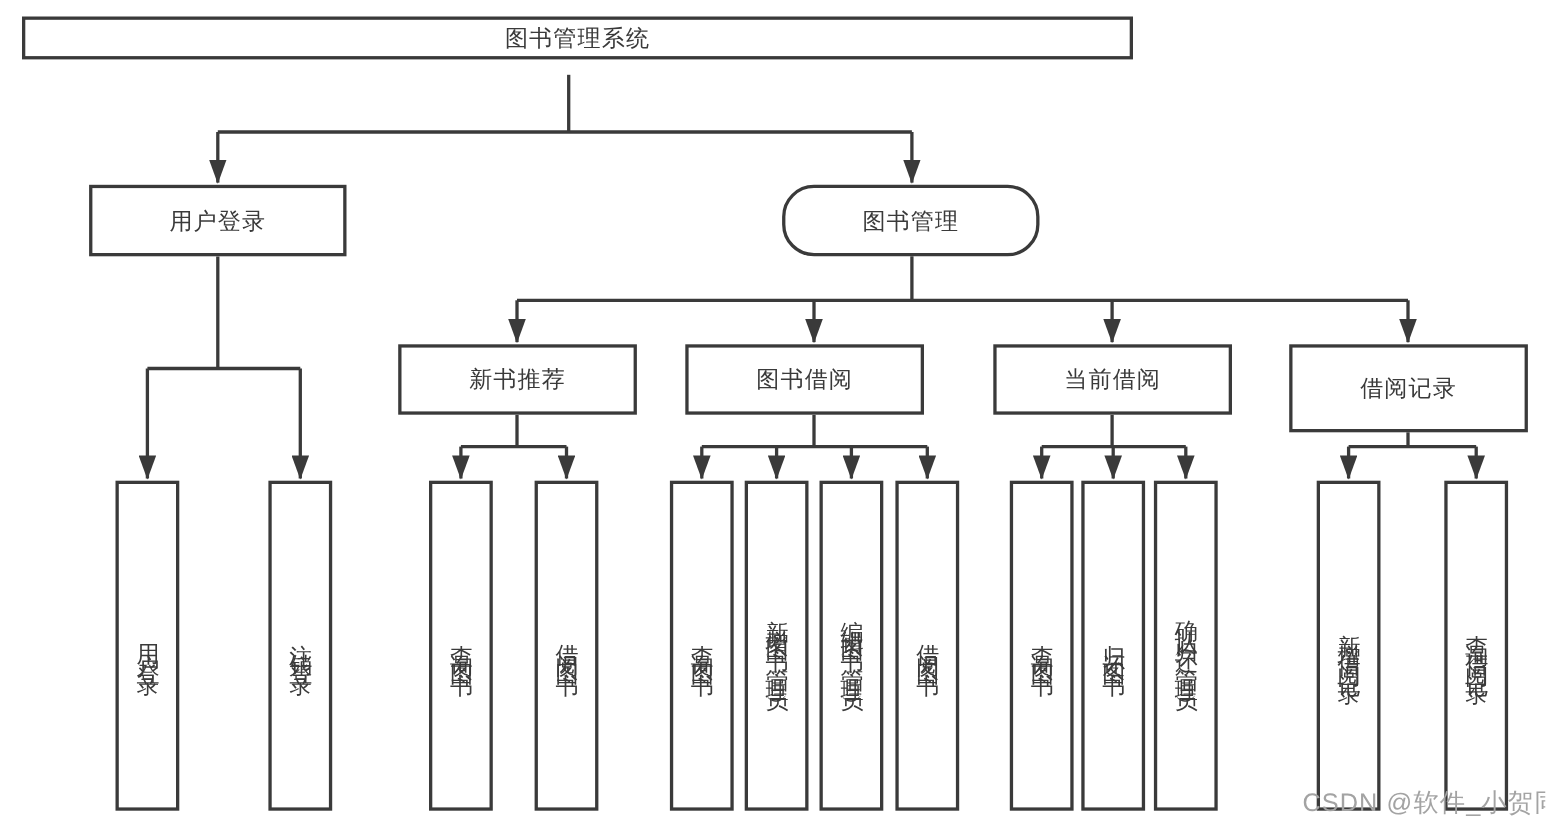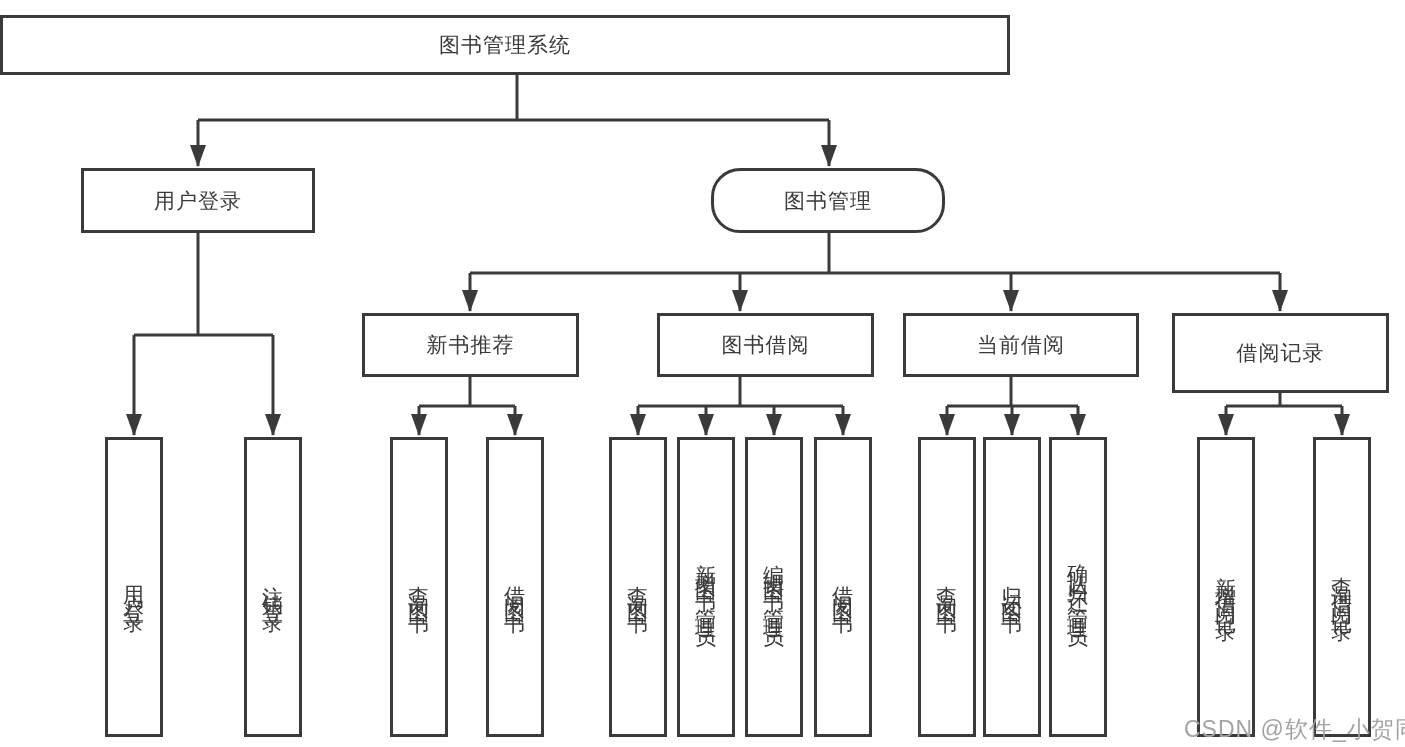--- a/index.html
+++ b/index.html
@@ -116,28 +116,28 @@
     </g>
 
     <g>
       <line x1="1280" y1="377" x2="1280" y2="406"></line>
       <line x1="1226" y1="406" x2="1342" y2="406"></line>
       <line x1="1226" y1="406" x2="1226" y2="435" marker-end="url(#arrow)"></line>
       <line x1="1342" y1="406" x2="1342" y2="435" marker-end="url(#arrow)"></line>
     </g>
   </svg>
 
-  <div class="node" style="left:0; top:15px; width:1010px; height:60px;">图书管理系统</div>
+  <div class="node" style="left:20px; top:15px; width:1010px; height:39px;">图书管理系统</div>
 
   <div class="node" style="left:81px; top:168px; width:234px; height:65px;">用户登录</div>
   <div class="node" style="left:711px; top:168px; width:234px; height:65px;border-radius:29px;">图书管理</div>
 
   <div class="node" style="left:362px; top:313px; width:217px; height:64px;">新书推荐</div>
-  <div class="node" style="left:657px; top:313px; width:217px; height:64px;">图书借阅</div>
-  <div class="node" style="left:903px; top:313px; width:236px; height:64px;">当前借阅</div>
+  <div class="node" style="left:623px; top:313px; width:217px; height:64px;">图书借阅</div>
+  <div class="node" style="left:903px; top:313px; width:217px; height:64px;">当前借阅</div>
   <div class="node" style="left:1172px; top:313px; width:217px; height:80px;">借阅记录</div>
 
   <div class="leaf" style="left:105px;">用户登录</div>
   <div class="leaf" style="left:244px;">注销登录</div>
   <div class="leaf" style="left:390px;">查询图书</div>
   <div class="leaf" style="left:486px;">借阅图书</div>
   <div class="leaf" style="left:609px;">查询图书</div>
   <div class="leaf" style="left:677px;">新增图书（管理员）</div>
   <div class="leaf" style="left:745px;">编辑图书（管理员）</div>
   <div class="leaf" style="left:814px;">借阅图书</div>

